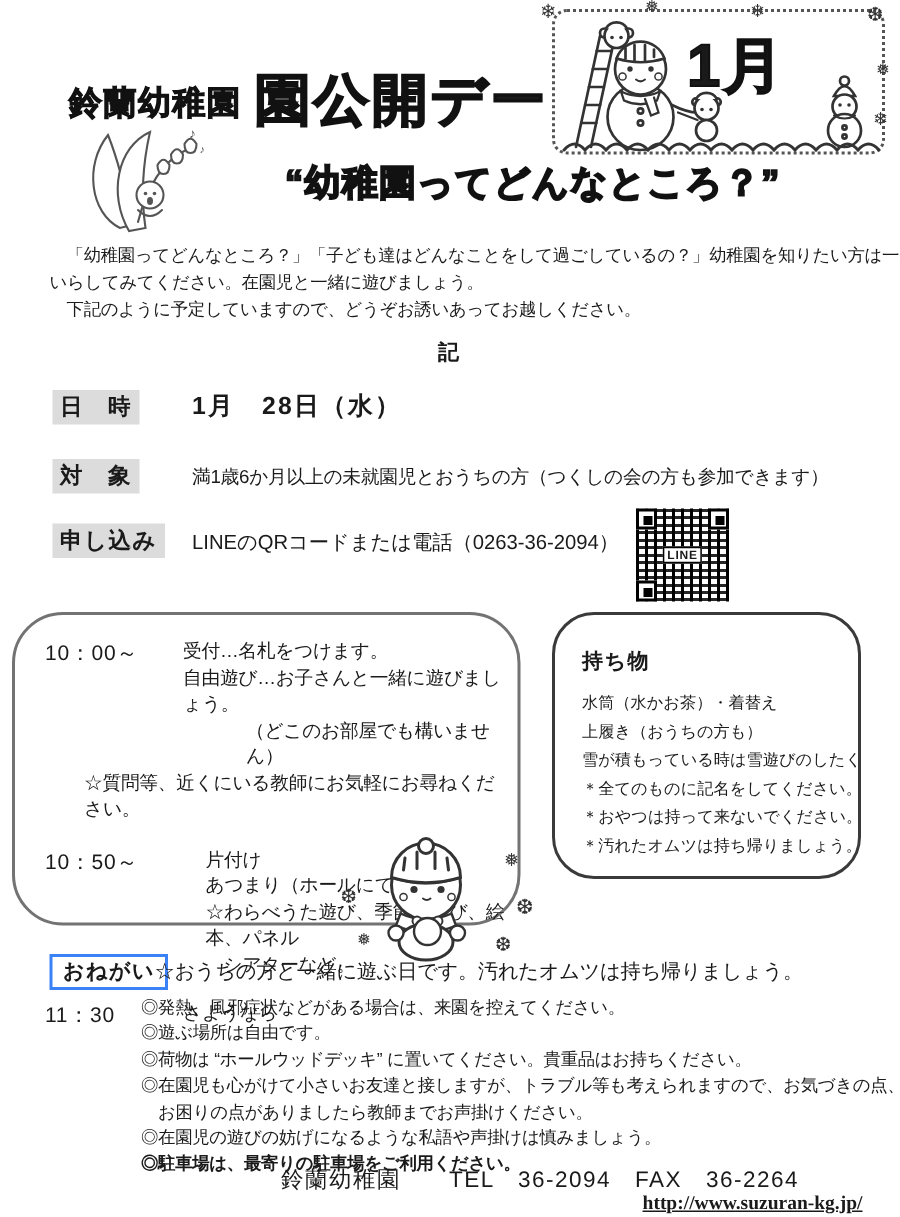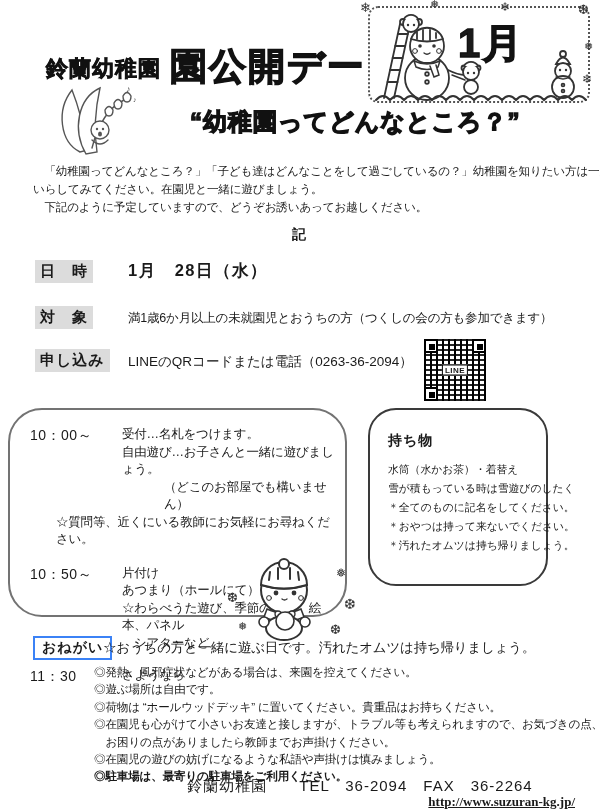--- a/index.html
+++ b/index.html
@@ -60,25 +60,25 @@
   .sched {
     left:8px; top:408px; width:339px; height:209px;
     border:2px solid #737373; border-radius:34px; padding:16px 6px 0 20px; background:#fff;
   }
   .sch-row { display:flex; }
   .sch-time { width:92px; font-size:14px; letter-spacing:0.5px; padding-top:1px; flex:none; }
   .sch-body { font-size:12.5px; line-height:17.5px; letter-spacing:-0.2px; }
   .ind1 { padding-left:42px; }
   .ind2 { padding-left:12px; }
   .sch-note { margin-left:26px; font-size:12.5px; line-height:17.5px; letter-spacing:-0.2px; }
-  .gap1 { margin-top:16px; } .gap2 { margin-top:15px; }
+  .gap1 { margin-top:16px;gap:15px; } .gap2 { margin-top:15px; }
 
   
   .belong {
-    left:368px; top:408px; width:180px; height:178px;
+    left:368px; top:408px; width:206px; height:178px;
     border:2px solid #3a3a3a; border-radius:28px; padding:22px 10px 0 18px; background:#fff;
   }
   .belong-title { font-size:14px; font-weight:bold; margin-bottom:10px; letter-spacing:1px; }
   .belong-line { font-size:10.8px; line-height:19px; white-space:nowrap; }
 
   
   .kid-svg { left:236px; top:552px; width:104px; height:90px; z-index:3; }
 
   
   .req-label { left:33px; top:636px; border:2px solid #3b82f6; font-size:14px; font-weight:bold; padding:1px 7px; letter-spacing:1px; }
@@ -234,20 +234,21 @@
       <div class="sch-time">11：30</div>
       <div class="sch-body">
         <div>さようなら</div>
       </div>
     </div>
   </div>
 
   <div class="abs belong">
     <div class="belong-title">持ち物</div>
     <div class="belong-line">水筒（水かお茶）・着替え</div>
+    <div class="belong-line">上履き（おうちの方も）</div>
     <div class="belong-line">雪が積もっている時は雪遊びのしたく</div>
     <div class="belong-line">＊全てのものに記名をしてください。</div>
     <div class="belong-line">＊おやつは持って来ないでください。</div>
     <div class="belong-line">＊汚れたオムツは持ち帰りましょう。</div>
   </div>
 
   <svg class="abs kid-svg" viewBox="0 0 104 90" fill="none" stroke="#333" stroke-width="2" stroke-linecap="round">
     <circle cx="48" cy="38" r="23" fill="#fff"></circle>
     <path d="M25 33 a23 23 0 0 1 46 0 q-23 7 -46 0 Z" fill="#fff"></path>
     <path d="M25 33 q23 8 46 0" stroke-width="1.4"></path>

